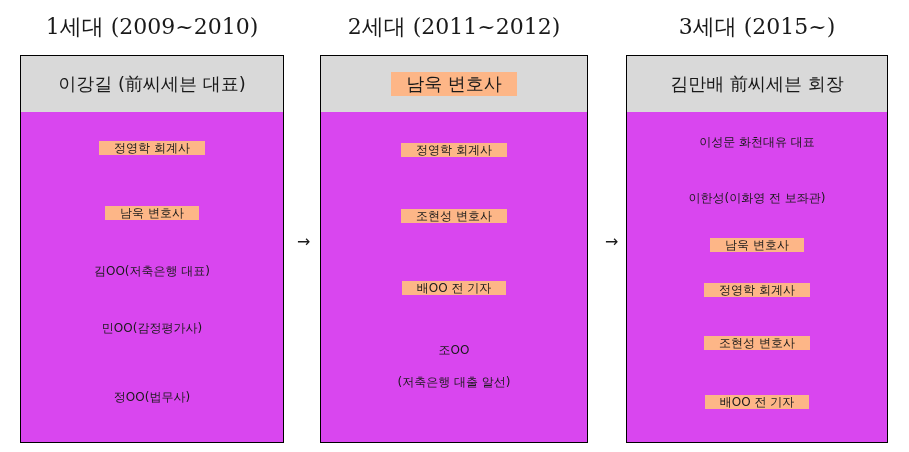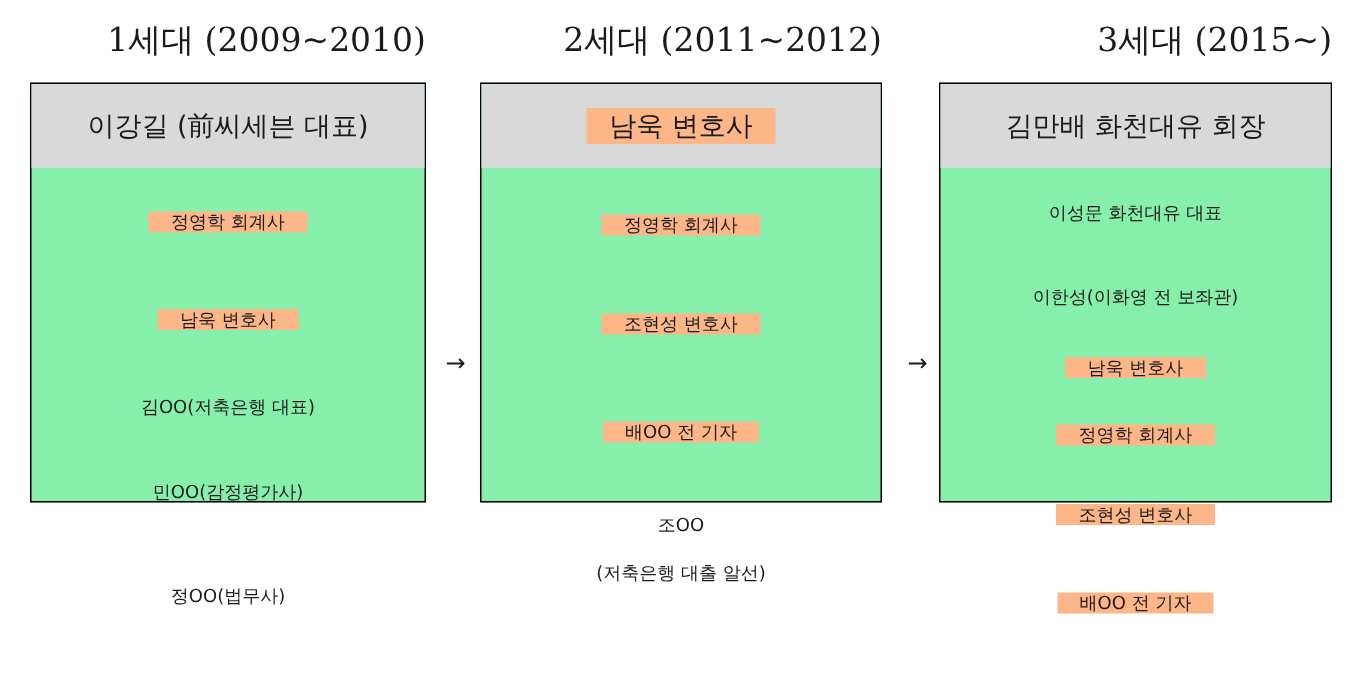--- a/index.html
+++ b/index.html
@@ -1,20 +1,20 @@
 <!DOCTYPE html>
 <html><head>
 <meta charset="utf-8">
 <style>
   html, body { margin:0; padding:0; background:#ffffff; }
   body { width:909px; height:452px; position:relative; overflow:hidden;
          font-family: "DejaVu Sans", "Liberation Sans", sans-serif; color:#1a1a1a; }
   .gen-title { position:absolute; top:12px; font-family:"DejaVu Serif","Liberation Serif",serif;
-               font-size:22px; text-align:right; white-space:nowrap; }
-  .box { position:absolute; top:55px; height:280px; border:1.5px solid #000; box-sizing:border-box; background:#86efac; }
+               font-size:22px; text-align:center; white-space:nowrap; }
+  .box { position:absolute; top:55px; height:388px; border:1.5px solid #000; box-sizing:border-box; background:#d946ef; }
   .box-head { position:absolute; left:0; right:0; top:0; height:56px; background:#d9d9d9;
               display:flex; align-items:center; justify-content:center; font-size:18px; }
   .item { position:absolute; left:0; right:0; text-align:center; font-size:12px; line-height:24px; }
   .hl { background:#fdb687; padding:0 15px; }
   .arrow { position:absolute; top:232px; font-size:16px; }
   .serif { font-family:"DejaVu Serif","Liberation Serif",serif; }
 </style>
 </head>
 <body>
 
@@ -42,21 +42,21 @@
   <div class="item" style="top:220px;"><span class="hl">배OO 전 기자</span></div>
   <div class="item" style="top:282px;"><span>조OO</span></div>
   <div class="item" style="top:314px;"><span>(저축은행 대출 알선)</span></div>
 </div>
 
 <div class="arrow" style="left:605px;">→</div>
 
 <div class="gen-title serif" style="left:626px;width:262px;">3세대 (2015~)</div>
 <div class="box" style="left:626px;width:262px;">
   <div class="box-head">
-    <span>김만배 화천대유 회장</span>
+    <span>김만배 前씨세븐 회장</span>
   </div>
   <div class="item" style="top:74px;"><span>이성문 화천대유 대표</span></div>
   <div class="item" style="top:130px;"><span>이한성(이화영 전 보좌관)</span></div>
   <div class="item" style="top:177px;"><span class="hl">남욱 변호사</span></div>
   <div class="item" style="top:222px;"><span class="hl">정영학 회계사</span></div>
   <div class="item" style="top:275px;"><span class="hl">조현성 변호사</span></div>
   <div class="item" style="top:334px;"><span class="hl">배OO 전 기자</span></div>
 </div>
 
 </body></html>

